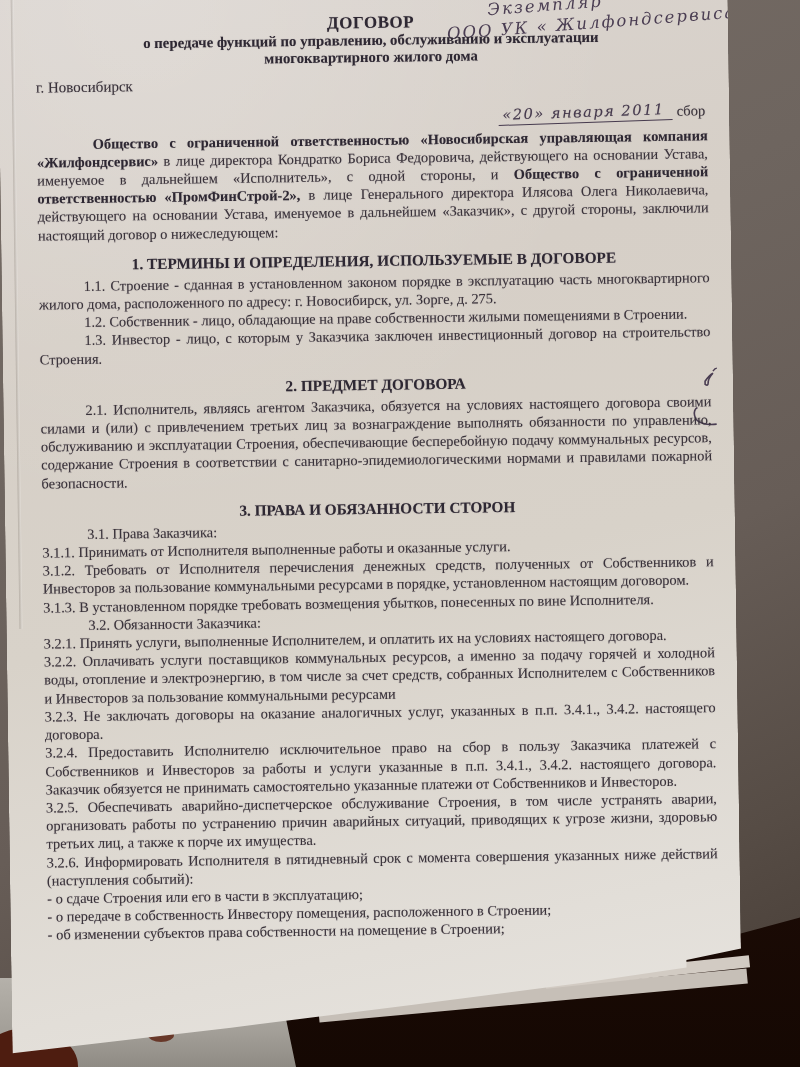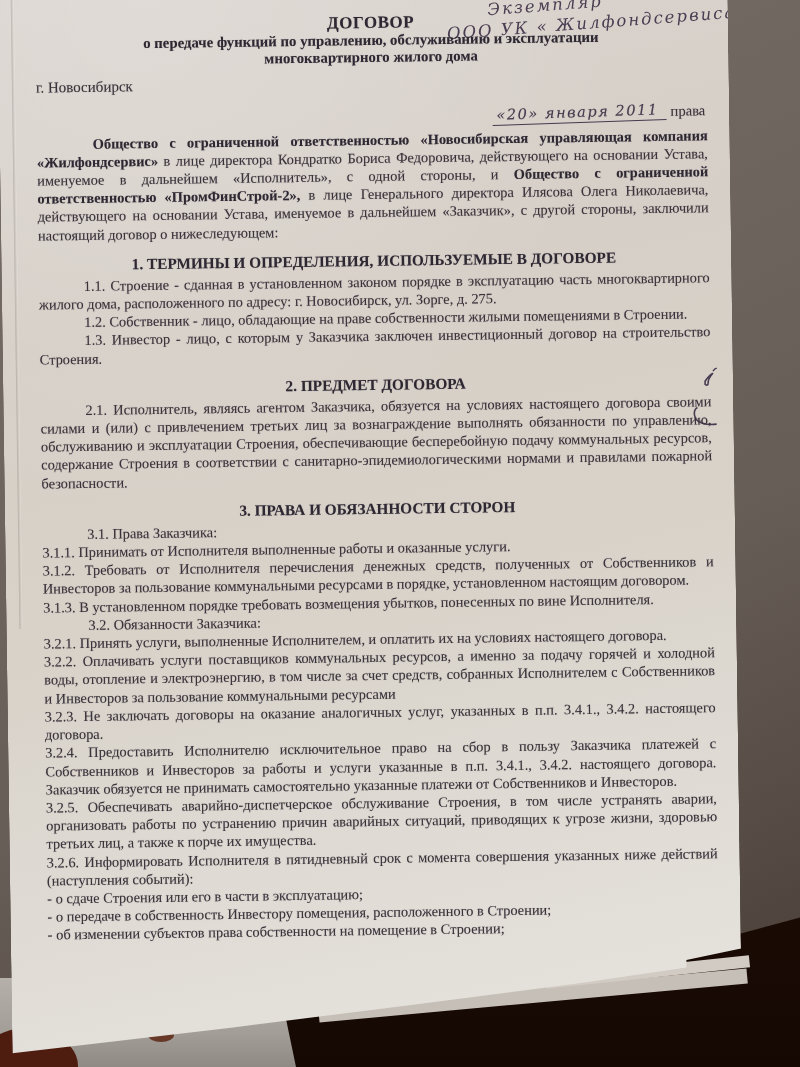--- a/index.html
+++ b/index.html
@@ -90,21 +90,21 @@
     </svg>
 
     <div class="content">
       <h1 class="doc-title">ДОГОВОР</h1>
       <div class="doc-subtitle">о передаче функций по управлению, обслуживанию и эксплуатации</div>
       <div class="doc-subtitle">многоквартирного жилого дома</div>
 
       <div class="city">г. Новосибирск</div>
 
       <div class="date-row">
-        <span class="hand date-hand">«20» января 2011</span><span> права</span>
+        <span class="hand date-hand">«20» января 2011</span><span> сбор</span>
       </div>
 
       <p class="preamble"><span class="b">Общество с ограниченной ответственностью «Новосибирская управляющая компания «Жилфондсервис»</span><span> в лице директора Кондратко Бориса Федоровича, действующего на основании Устава, именуемое в дальнейшем «Исполнитель», с одной стороны, и </span><span class="b">Общество с ограниченной ответственностью «ПромФинСтрой-2»,</span><span> в лице Генерального директора Илясова Олега Николаевича, действующего на основании Устава, именуемое в дальнейшем «Заказчик», с другой стороны, заключили настоящий договор о нижеследующем:</span></p>
 
       <h2 class="sec">1. ТЕРМИНЫ И ОПРЕДЕЛЕНИЯ, ИСПОЛЬЗУЕМЫЕ В ДОГОВОРЕ</h2>
       <p class="para ind">1.1. Строение - сданная в установленном законом порядке в эксплуатацию часть многоквартирного жилого дома, расположенного по адресу: г. Новосибирск, ул. Зорге, д. 275.</p>
       <p class="para ind">1.2. Собственник - лицо, обладающие на праве собственности жилыми помещениями в Строении.</p>
       <p class="para ind">1.3. Инвестор - лицо, с которым у Заказчика заключен инвестиционный договор на строительство Строения.</p>
 
       <h2 class="sec">2. ПРЕДМЕТ ДОГОВОРА</h2>

